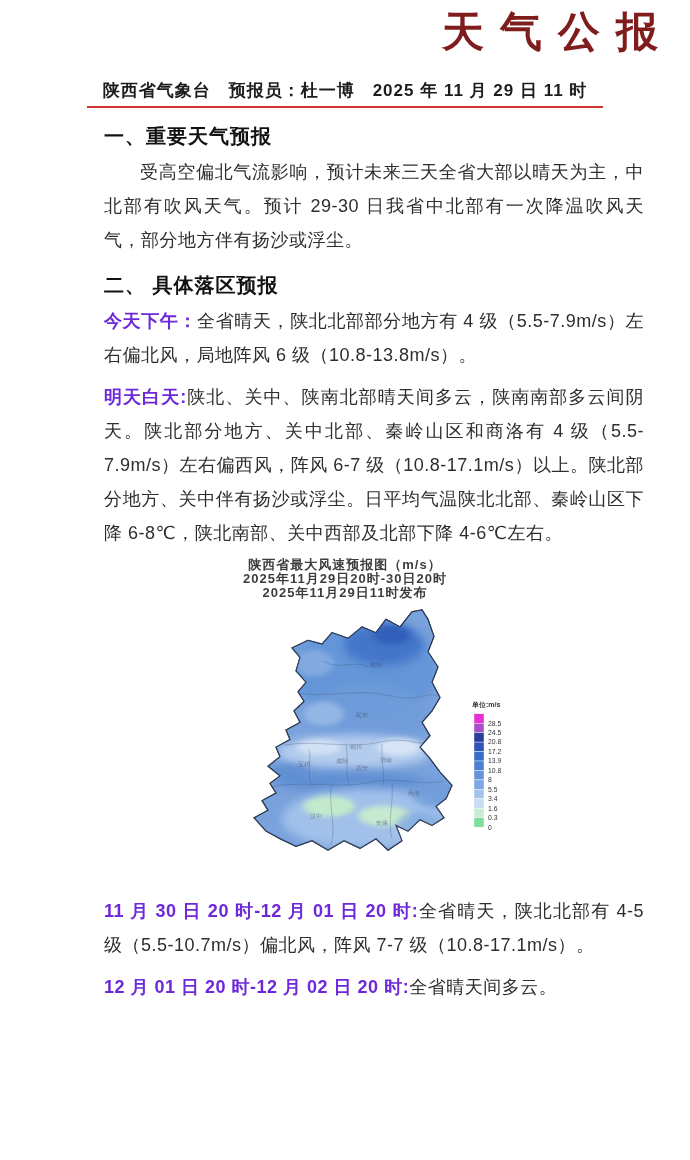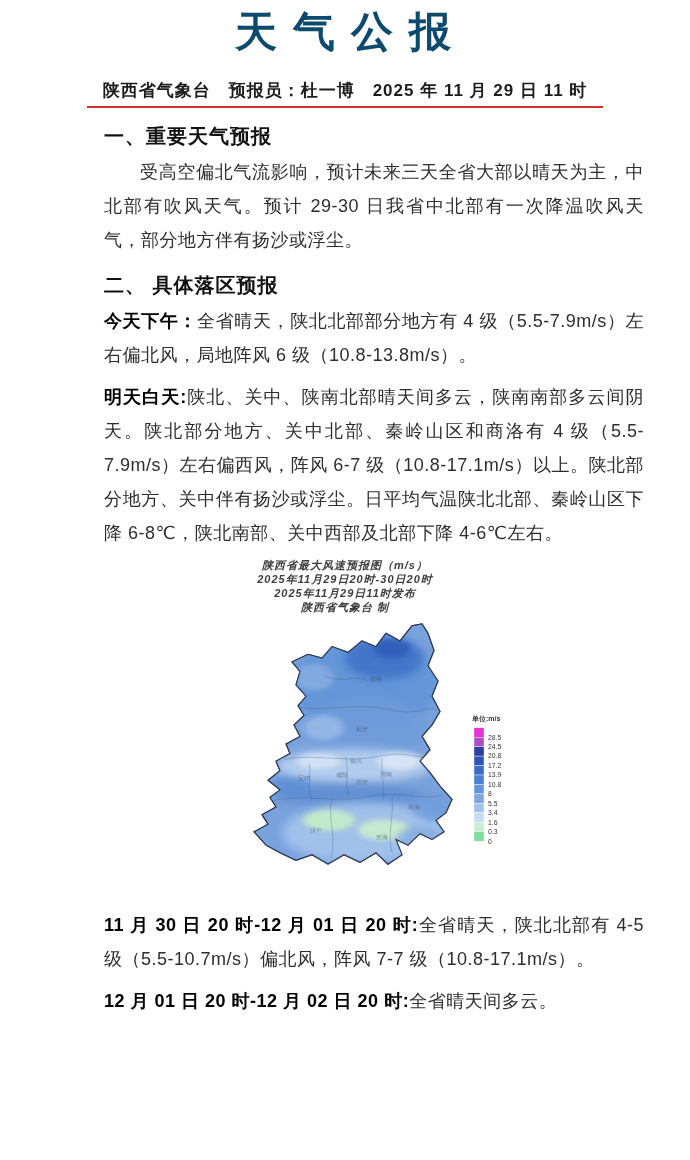--- a/index.html
+++ b/index.html
@@ -2,41 +2,41 @@
 <html><head>
 <meta charset="utf-8">
 <style>
   html,body{margin:0;padding:0;}
   body{
     width:690px;height:1160px;overflow:hidden;background:#ffffff;
     font-family:"Liberation Sans","DejaVu Sans",sans-serif;color:#2b2b2b;
   }
   .doc{width:690px;height:1160px;position:relative;}
   .title{
-    margin:8px 4px 0 0;text-align:center;color:#0c4a6e;font-weight:bold;
+    margin:8px 16px 0 0;text-align:right;color:#7f1d1d;font-weight:bold;
     font-size:42px;line-height:48px;letter-spacing:16px;text-indent:16px;
   }
   .subtitle-wrap{margin-top:24px;text-align:center;}
   .subtitle{
     display:inline-block;font-size:17px;font-weight:bold;line-height:22px;color:#1c1c1c;
     padding:0 16px 4px 16px;border-bottom:2px solid #cf3430;letter-spacing:1px;
   }
   .content{padding:0 46px 0 104px;}
   .sec-heading{
     font-size:20px;font-weight:bold;color:#111;line-height:25px;margin:16px 0 6px 0;
     letter-spacing:1px;
   }
   .body-p{
     font-size:18px;line-height:34px;margin:0 0 8px 0;text-align:justify;color:#2e2e2e;
     letter-spacing:0.5px;
   }
   .indent{text-indent:2em;}
-  .lead{font-weight:bold;color:#000000;}
+  .lead{font-weight:bold;color:#6d28d9;}
   .map-block{margin-top:2px;text-align:center;}
-  .map-title{font-size:11px;line-height:14px;color:#3d3d3d;font-weight:bold;letter-spacing:1px;font-style:italic;}
+  .map-title{font-size:13px;line-height:14px;color:#3d3d3d;font-weight:bold;letter-spacing:1px;}
   .map-svg{display:block;margin:4px 0 0 204px;}
   .map-caption{font-size:18px;font-weight:bold;color:#111;line-height:22px;margin-top:4px;letter-spacing:1px;}
   .outlook{margin-top:18px;}
   .legend-label{font-size:6.8px;fill:#333;}
   .city-label{font-size:6px;fill:#3f4c63;opacity:.6;}
 </style>
 </head>
 <body>
 
 <div class="doc">
@@ -56,21 +56,20 @@
     <p class="body-p"><span class="lead">今天下午：</span><span>全省晴天，陕北北部部分地方有 4 级（5.5-7.9m/s）左右偏北风，局地阵风 6 级（10.8-13.8m/s）。</span></p>
 
 
     <p class="body-p"><span class="lead">明天白天:</span><span>陕北、关中、陕南北部晴天间多云，陕南南部多云间阴天。陕北部分地方、关中北部、秦岭山区和商洛有 4 级（5.5-7.9m/s）左右偏西风，阵风 6-7 级（10.8-17.1m/s）以上。陕北部分地方、关中伴有扬沙或浮尘。日平均气温陕北北部、秦岭山区下降 6-8℃，陕北南部、关中西部及北部下降 4-6℃左右。</span></p>
   </div>
 
   <div class="map-block">
     <div class="map-title">陕西省最大风速预报图（m/s）</div>
     <div class="map-title">2025年11月29日20时-30日20时</div>
     <div class="map-title">2025年11月29日11时发布</div>
-    <div class="map-title">陕西省气象台 制</div>
 
     <svg class="map-svg" width="335" height="272" viewBox="0 0 335 285" preserveAspectRatio="none">
       <defs>
         <clipPath id="prov">
           <path d="M218,6 L224,16 L230,34 L224,50 L234,66 L228,82 L236,98 L228,112 L218,124 L226,138 L216,150 L226,162 L236,176 L248,190 L242,204 L232,212 L240,224 L228,232 L216,226 L204,238 L192,232 L198,248 L184,258 L172,246 L156,256 L140,248 L124,258 L108,248 L92,254 L76,246 L62,238 L50,224 L64,216 L58,206 L72,198 L66,188 L76,180 L64,170 L76,160 L72,150 L86,142 L82,132 L96,124 L90,112 L100,102 L94,92 L102,82 L92,70 L96,56 L88,46 L104,38 L118,42 L128,30 L144,36 L158,24 L172,30 L182,16 L196,24 L208,8 Z"></path>
         </clipPath>
         <filter id="soft" x="-60%" y="-60%" width="220%" height="220%">
             <feGaussianBlur stdDeviation="5"></feGaussianBlur>
           </filter>
         <filter id="soft2" x="-60%" y="-60%" width="220%" height="220%">

